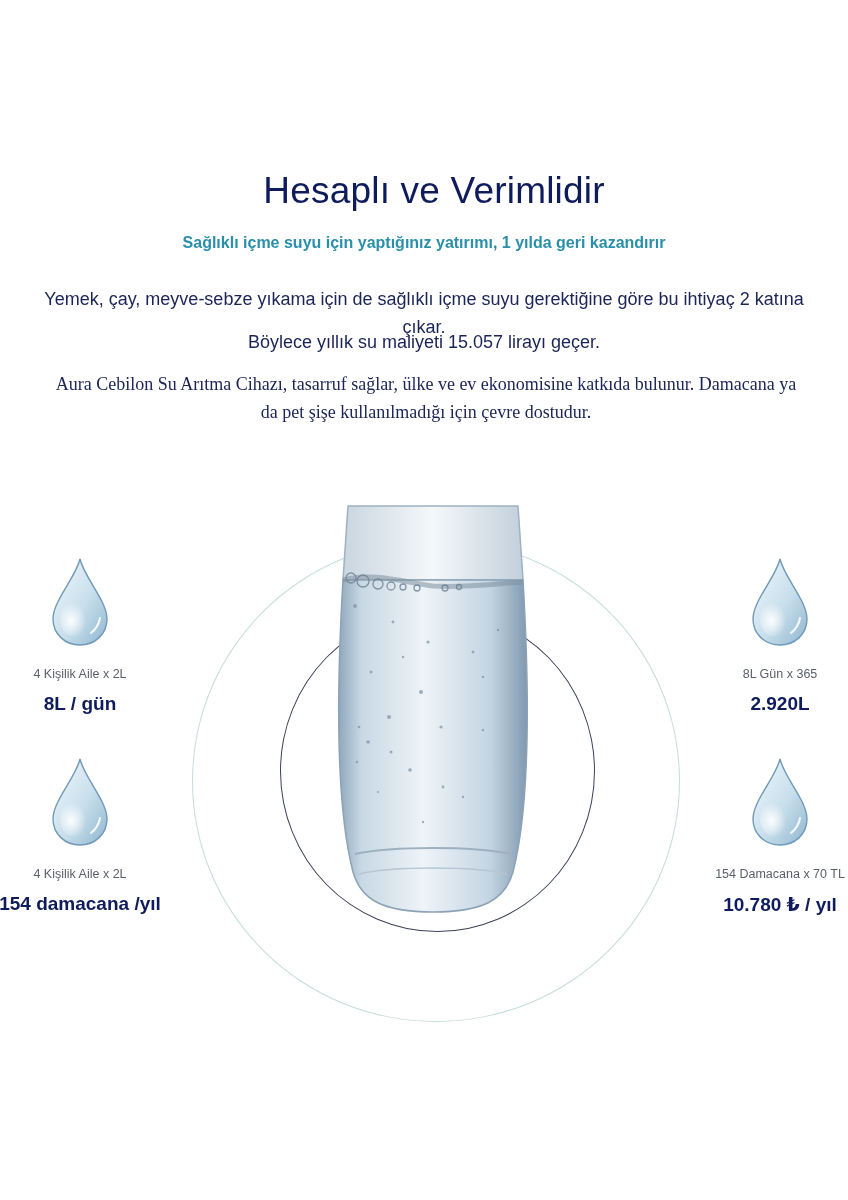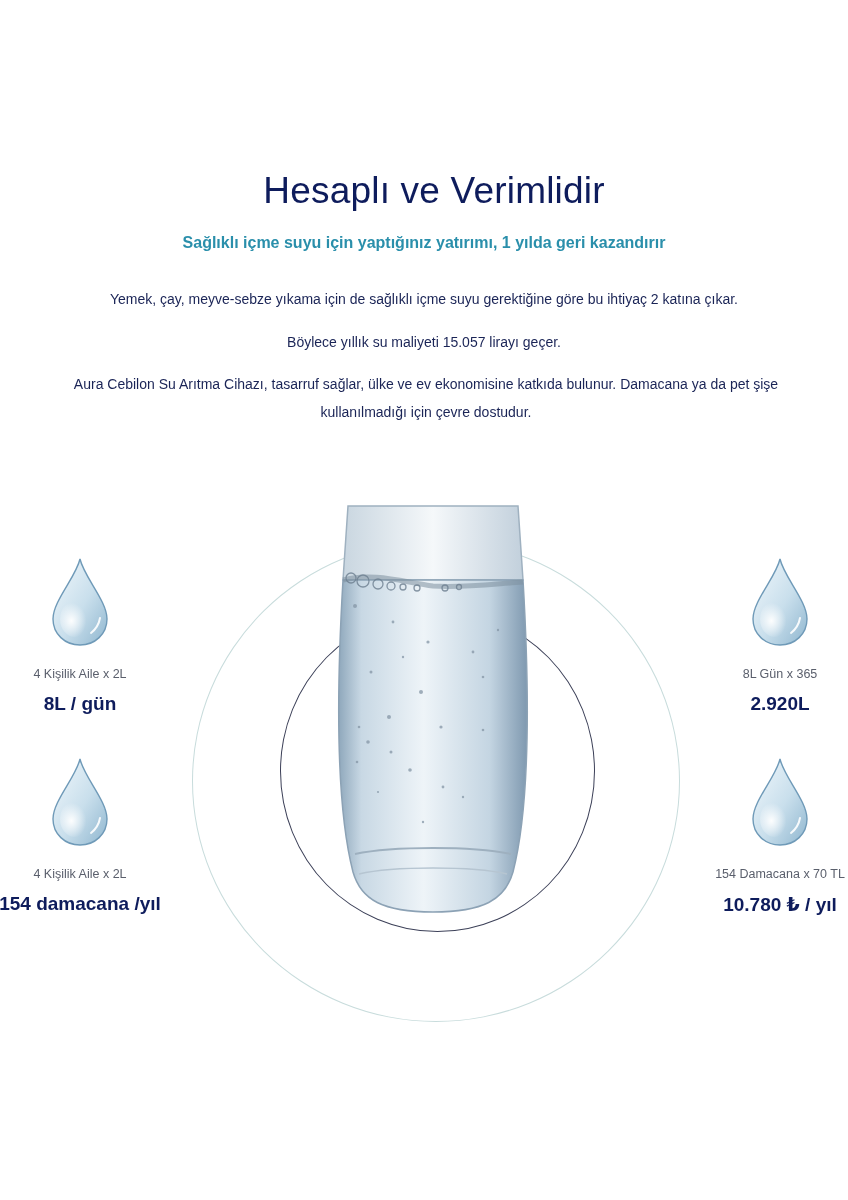--- a/index.html
+++ b/index.html
@@ -32,27 +32,27 @@
       top: 234px;
       text-align: center;
       font-size: 16px;
       font-weight: 700;
       color: #2a8fab;
     }
     .para {
       position: absolute;
       left: 40px; right: 40px;
       text-align: center;
-      font-size: 14px;
+      font-size: 18px;
       color: #1a2456;
       line-height: 28px;
     }
     .p1 { top: 285px; }
     .p2 { top: 328px; }
-    .p3 { top: 370px; left: 50px; right: 46px; }
+    .p3 { top: 370px; left: 50px; right: 46px; font-family: Liberation Serif, serif; }
 
     .circle-outer {
       position: absolute;
       left: 192px;
       top: 540px;
       width: 488px;
       height: 482px;
       border-radius: 50%;
       border: 1px solid #c8dcdc;
       box-sizing: border-box;

